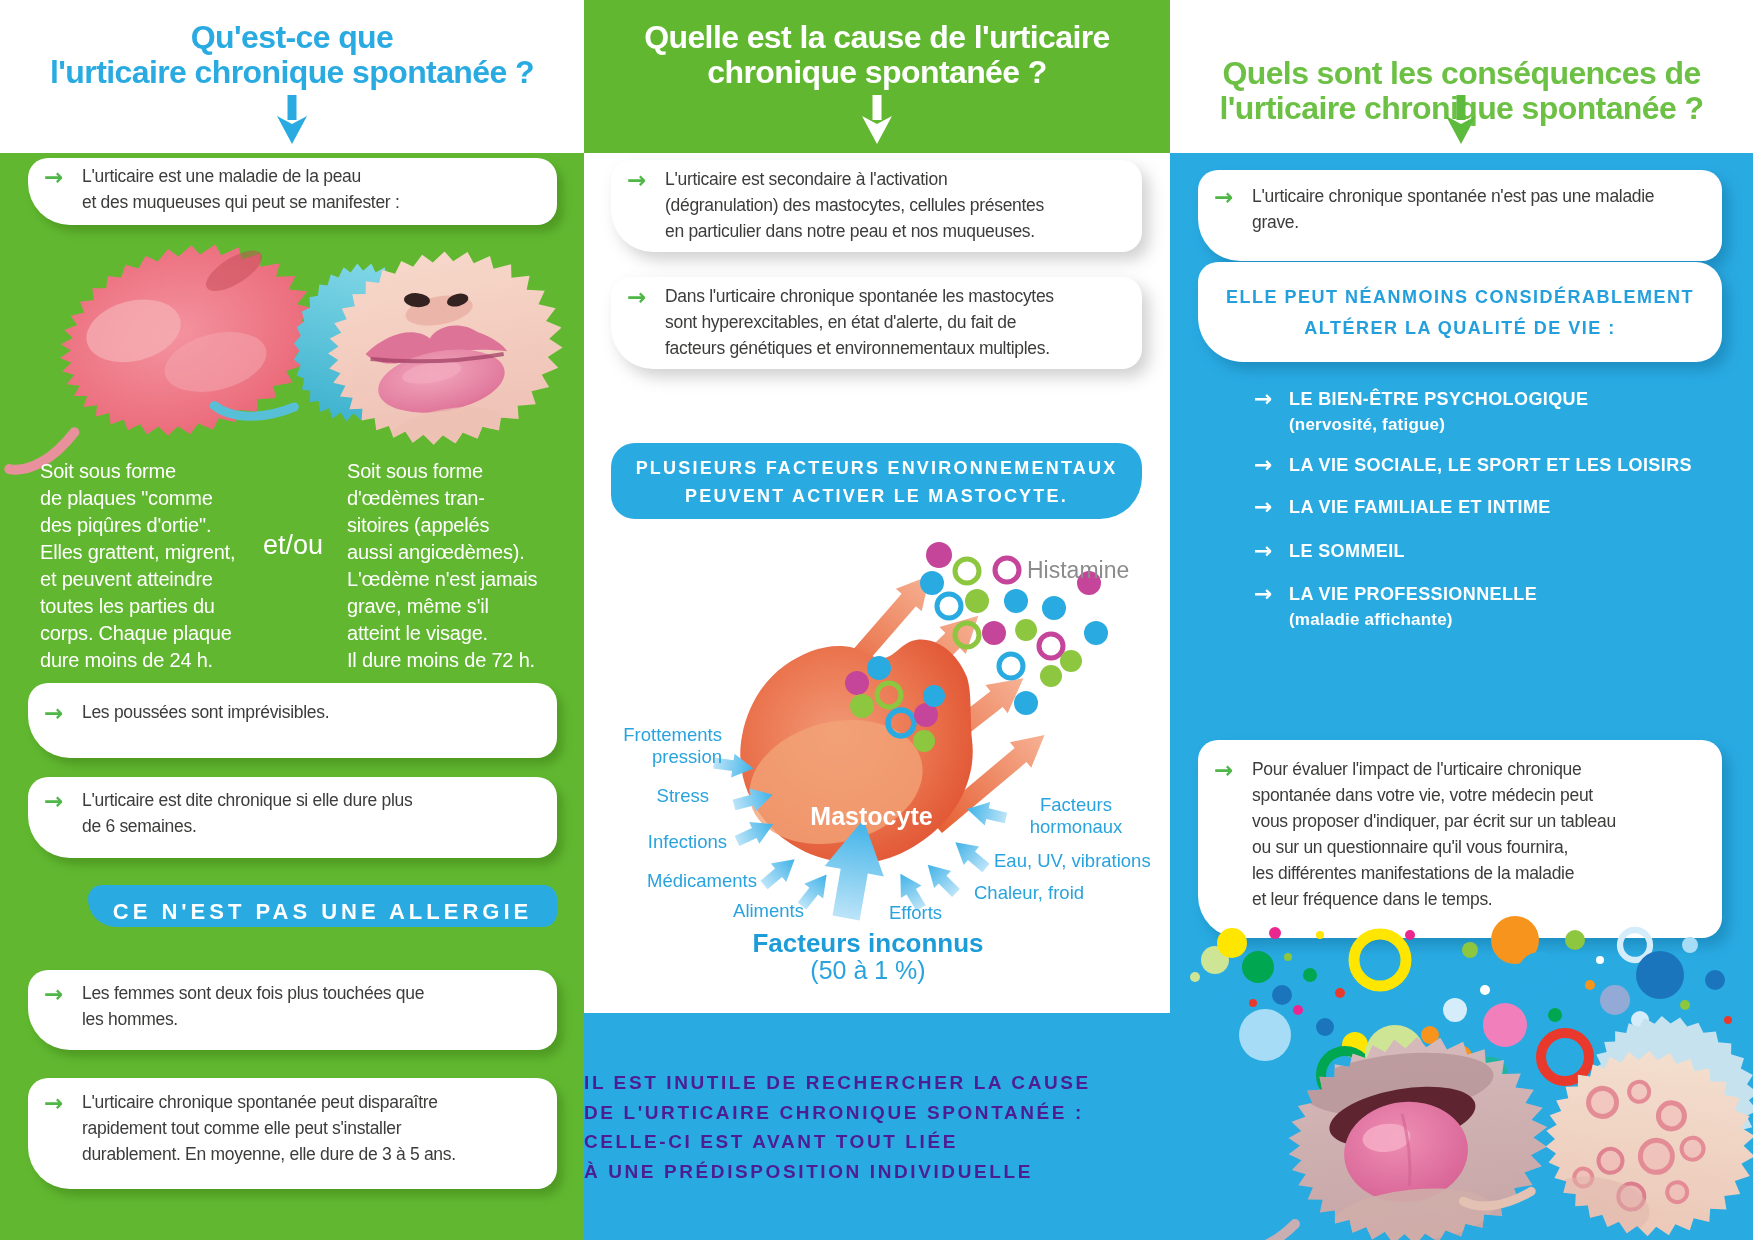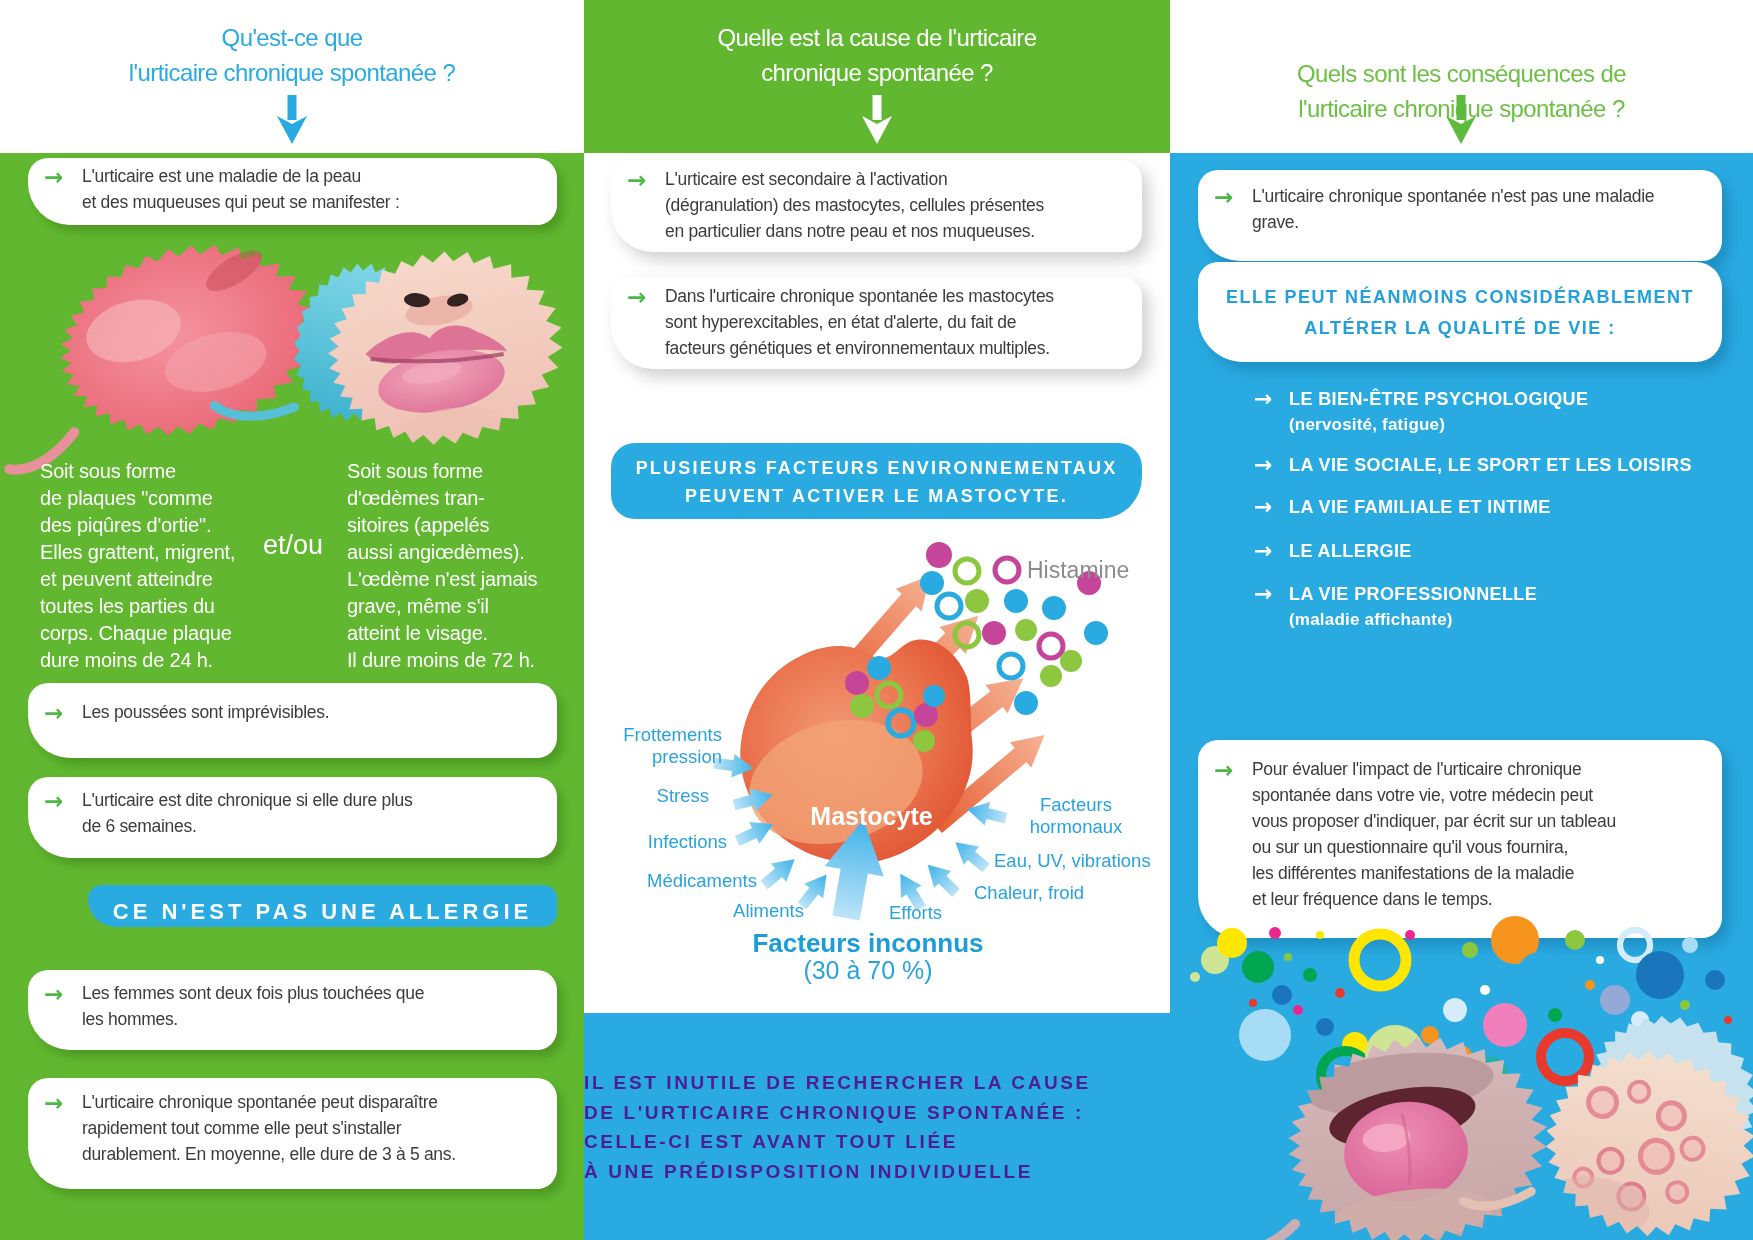--- a/index.html
+++ b/index.html
@@ -5,21 +5,21 @@
   html,body{margin:0;padding:0;background:#888;}
   .page{position:relative;width:1753px;height:1240px;background:#ffffff;overflow:hidden;
         font-family:"Liberation Sans",sans-serif;-webkit-font-smoothing:antialiased;}
   .col{position:absolute;top:0;height:1240px;}
   #col1{left:0;width:584px;}
   #col2{left:584px;width:586px;}
   #col3{left:1170px;width:583px;}
   
   .hdr{position:absolute;top:0;left:0;right:0;height:153px;}
   .hdr-title{position:absolute;top:20px;left:0;right:0;text-align:center;
-             font-weight:normal;font-size:24px;line-height:35px;letter-spacing:-0.6px;}
+             font-weight:bold;font-size:32px;line-height:35px;letter-spacing:-0.6px;}
   .t-blue{color:#29ABE2;}
   .t-white{color:#ffffff;}
   .t-green{color:#6CC044;margin-top:36px;}
   .downarrow{position:absolute;top:95px;width:34px;height:50px;}
   
   .body-green{position:absolute;top:153px;left:0;right:0;bottom:0;background:#61B830;}
   .body-blue{position:absolute;top:153px;left:0;right:0;bottom:0;background:#29ABE2;}
   .hdr-green{background:#61B830;}
   
   .card{position:absolute;background:#ffffff;border-radius:20px 20px 20px 42px;
@@ -281,21 +281,21 @@
       <div class="dlabel" style="left:45px;top:267px;width:80px;text-align:right">Stress</div>
       <div class="dlabel" style="left:38px;top:313px;width:105px;text-align:right">Infections</div>
       <div class="dlabel" style="left:45px;top:352px;width:128px;text-align:right">Médicaments</div>
       <div class="dlabel" style="left:120px;top:382px;width:100px;text-align:right">Aliments</div>
       <div class="dlabel" style="left:432px;top:276px;width:120px;text-align:center">Facteurs<br>hormonaux</div>
       <div class="dlabel" style="left:410px;top:332px;width:175px">Eau, UV, vibrations</div>
       <div class="dlabel" style="left:390px;top:364px;width:150px">Chaleur, froid</div>
       <div class="dlabel" style="left:305px;top:384px;width:90px">Efforts</div>
       <div class="dlabel" id="lbl-mastocyte" style="left:200px;top:288px;width:175px;text-align:center">Mastocyte</div>
       <div class="dlabel" id="lbl-inconnus" style="left:134px;top:412px;width:300px;text-align:center">Facteurs inconnus</div>
-      <div class="dlabel" id="lbl-inconnus-sub" style="left:134px;top:442px;width:300px;text-align:center">(30 à 70 %)</div>
+      <div class="dlabel" id="lbl-inconnus-sub" style="left:134px;top:442px;width:300px;text-align:center">(50 à 1 %)</div>
     </div>
 
     <div id="footer2">
       <div class="ftxt">IL EST INUTILE DE RECHERCHER LA CAUSE<br>DE L'URTICAIRE CHRONIQUE SPONTANÉE :<br>CELLE-CI EST AVANT TOUT LIÉE<br>À UNE PRÉDISPOSITION INDIVIDUELLE</div>
     </div>
   </div>
 
   <div class="col" id="col3">
     <div class="hdr">
       <div class="hdr-title t-green">Quels sont les conséquences de<br>l'urticaire chronique spontanée ?</div>
@@ -322,21 +322,21 @@
       <div class="impact" style="margin-bottom:16px">
         <span class="iarrow">→</span>
         <div class="main">LA VIE SOCIALE, LE SPORT ET LES LOISIRS</div>
       </div>
       <div class="impact" style="margin-bottom:18px">
         <span class="iarrow">→</span>
         <div class="main">LA VIE FAMILIALE ET INTIME</div>
       </div>
       <div class="impact" style="margin-bottom:17px">
         <span class="iarrow">→</span>
-        <div class="main">LE ALLERGIE</div>
+        <div class="main">LE SOMMEIL</div>
       </div>
       <div class="impact">
         <span class="iarrow">→</span>
         <div class="main">LA VIE PROFESSIONNELLE</div>
         <div class="sub">(maladie affichante)</div>
       </div>
     </div>
 
     <div class="card sh-blue" style="left:28px;width:524px;top:740px;height:182px;padding-top:16px;box-sizing:content-box">
       <span class="bullet" style="top:17px">→</span>

